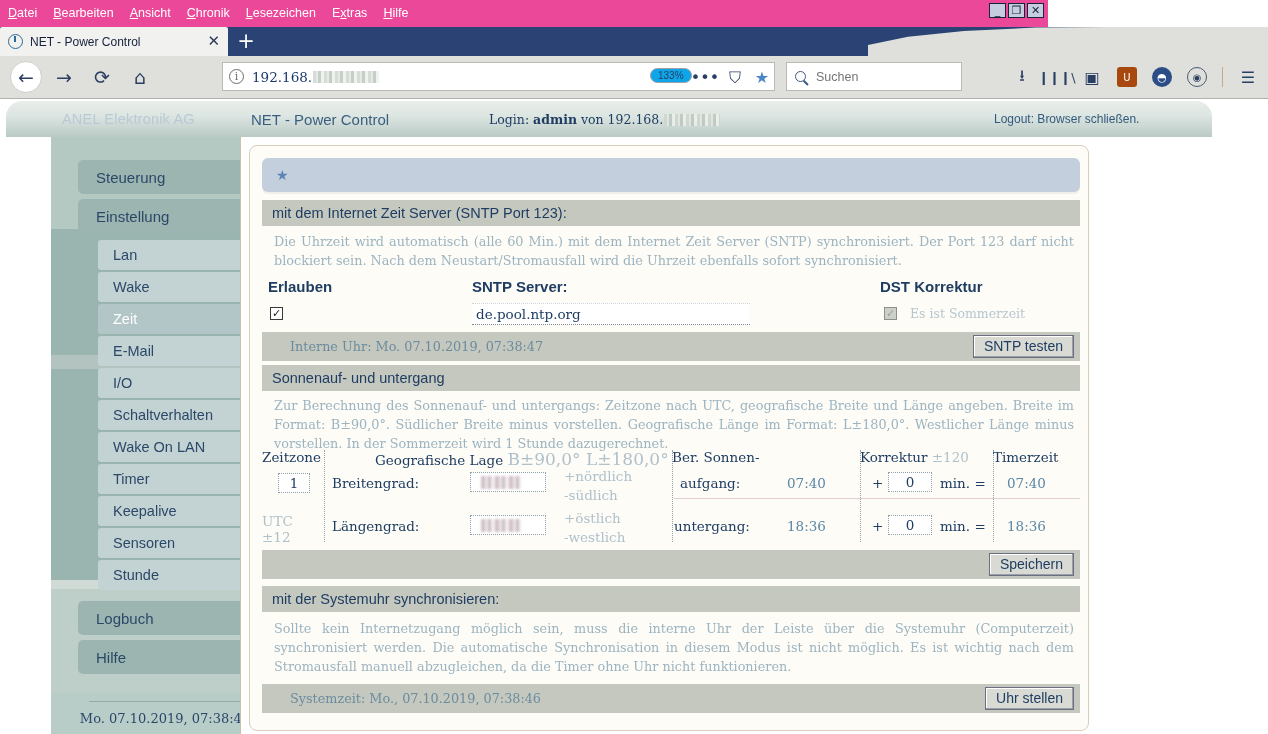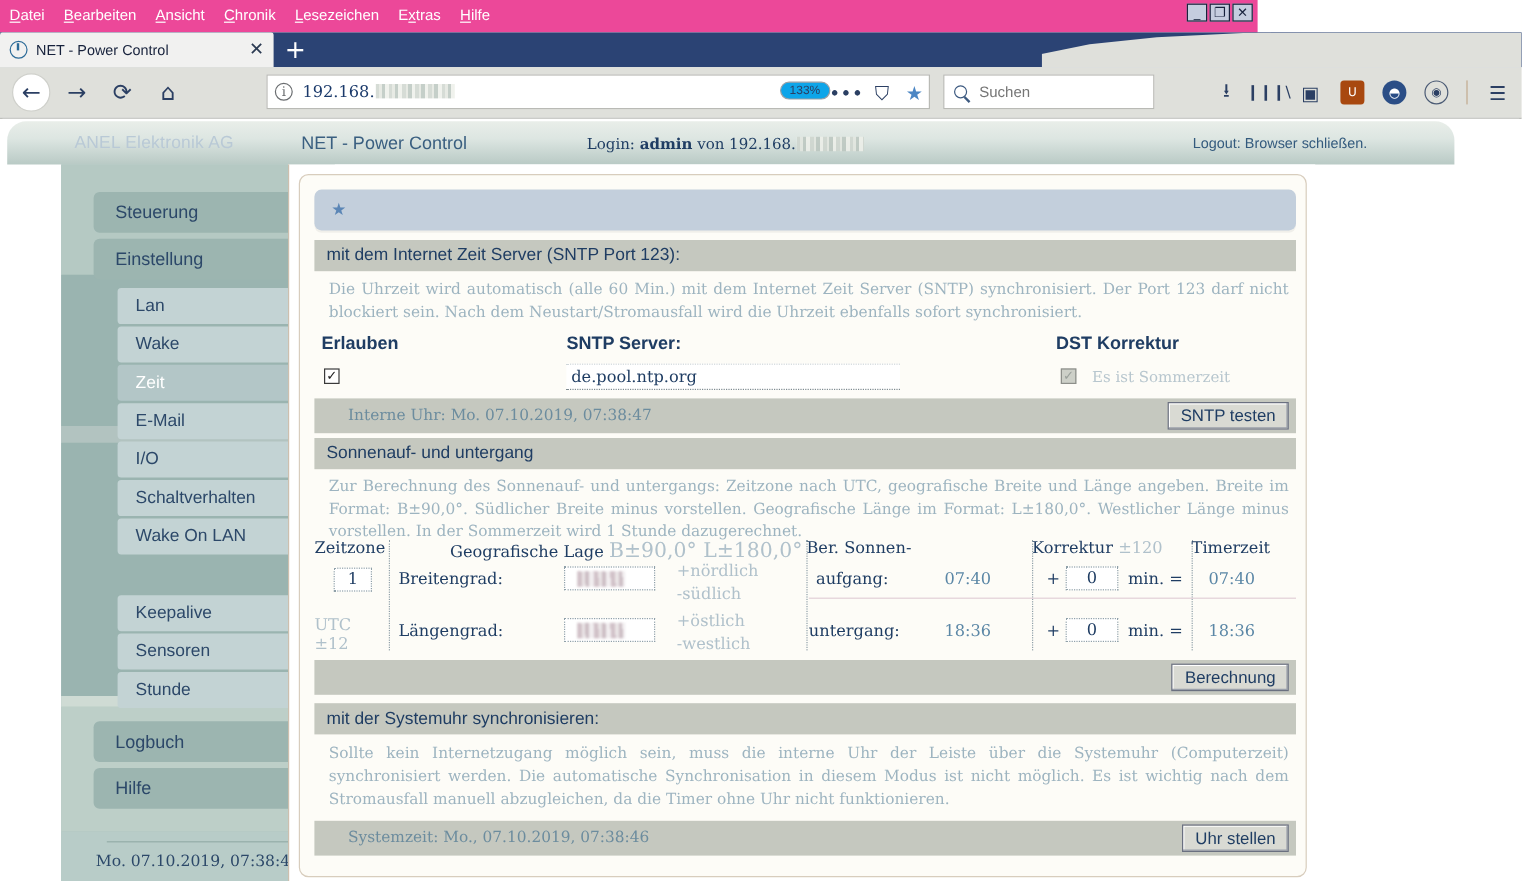--- a/index.html
+++ b/index.html
@@ -444,20 +444,23 @@
       </div>
     <div class="sb-sub" style="top:231px">
         <span>I/O</span>
       </div>
     <div class="sb-sub" style="top:263px">
         <span>Schaltverhalten</span>
       </div>
     <div class="sb-sub" style="top:295px">
         <span>Wake On LAN</span>
       </div>
+    <div class="sb-sub" style="top:327px">
+        <span>Timer</span>
+      </div>
     <div class="sb-sub" style="top:359px">
         <span>Keepalive</span>
       </div>
     <div class="sb-sub" style="top:391px">
         <span>Sensoren</span>
       </div>
     <div class="sb-sub" style="top:423px">
         <span>Stunde</span>
       </div>
 
@@ -545,21 +548,21 @@
 
         <div class="hrow" style="left:412px; top:72px">untergang:</div>
         <div class="val" style="left:525px; top:72px">18:36</div>
         <div class="hrow" style="left:610px; top:72px">+</div>
         <input class="boxinput" style="left: 626px; top: 69px; width: 44px; height: 20px;" value="0">
         <div class="hrow" style="left:678px; top:72px">min. =</div>
         <div class="val" style="left:745px; top:72px">18:36</div>
       </div>
 
       <div class="greybar" style="top:404px; justify-content:flex-end">
-        <button class="btn">Berechnung</button>
+        <button class="btn">Speichern</button>
       </div>
 
       <div class="sechead" style="top:440px">
         <span>mit der Systemuhr synchronisieren:</span>
       </div>
       <div class="helptext" style="top:473px">Sollte kein Internetzugang möglich sein, muss die interne Uhr der Leiste über die Systemuhr (Computerzeit) synchronisiert werden. Die automatische Synchronisation in diesem Modus ist nicht möglich. Es ist wichtig nach dem Stromausfall manuell abzugleichen, da die Timer ohne Uhr nicht funktionieren.</div>
 
       <div class="greybar" style="top:538px">
         <span class="lbl">Systemzeit: Mo., 07.10.2019, 07:38:46</span>
         <button class="btn">Uhr stellen</button>

